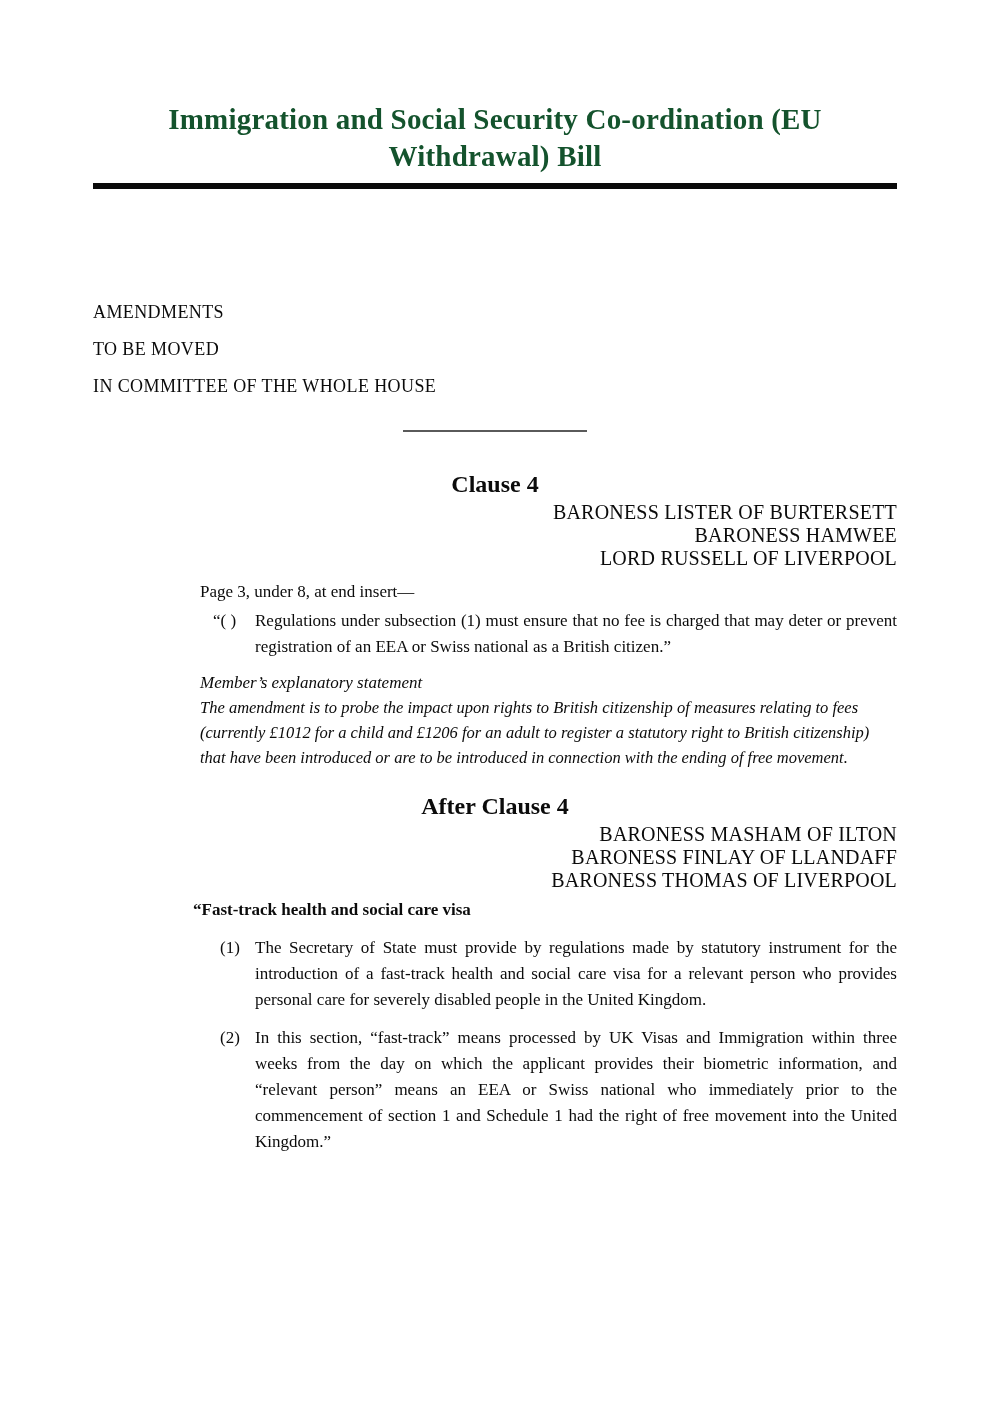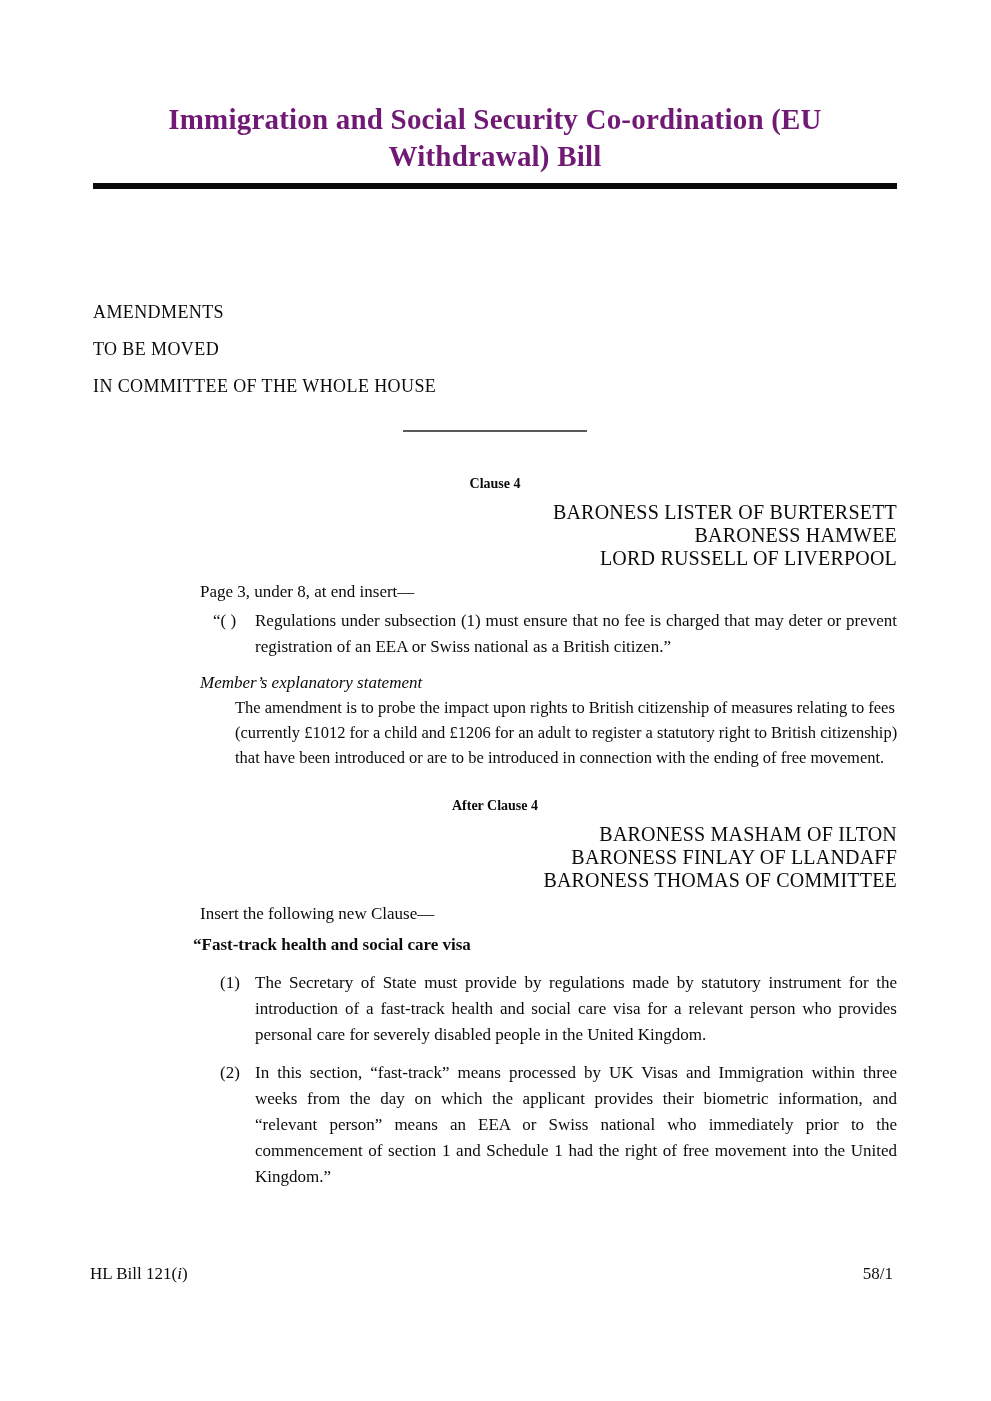--- a/index.html
+++ b/index.html
@@ -14,21 +14,21 @@
   .page { position: absolute; inset: 0; background: #ffffff; }
   .content { margin-left: 93px; width: 804px; }
 
   .bill-title {
     margin-top: 101px;
     text-align: center;
     font-size: 29px;
     font-weight: bold;
     line-height: 37px;
     letter-spacing: 0.2px;
-    color: #701a75;
+    color: #14532d;
   }
   .title-line { display: block; }
 
   .double-rule {
     margin-top: 8px;
     height: 3px;
     border-top: 2px solid #0a0a0a;
     border-bottom: 4px solid #0a0a0a;
   }
 
@@ -43,21 +43,21 @@
   .short-rule {
     width: 184px;
     margin: 25px auto 0;
     border-top: 2px solid #5a5a5a;
     height: 0;
   }
 
   .clause-heading {
     margin-top: 40px;
     text-align: center;
-    font-size: 14px;
+    font-size: 24px;
     font-weight: bold;
     line-height: 24px;
   }
   .clause-heading.after { margin-top: 24px; }
 
   .sponsors {
     margin-top: 5px;
     text-align: right;
     font-size: 20px;
     line-height: 23px;
@@ -74,23 +74,23 @@
 
   .expl-heading {
     margin-top: 11px;
     font-size: 17px;
     font-weight: normal;
     font-style: italic;
     line-height: 24px;
   }
   .expl-text {
     font-size: 16.5px;
+    font-style: italic;
     line-height: 25px;
     width: 690px;
-    margin-left: 35px;
   }
 
   .new-clause-title {
     margin-top: 5px;
     font-size: 17px;
     font-weight: bold;
     line-height: 26px;
     text-indent: -7px;
   }
 
@@ -147,38 +147,33 @@
 
       <p class="expl-heading">Member’s explanatory statement</p>
       <p class="expl-text">The amendment is to probe the impact upon rights to British citizenship of measures relating to fees (currently £1012 for a child and £1206 for an adult to register a statutory right to British citizenship) that have been introduced or are to be introduced in connection with the ending of free movement.</p>
     </div>
 
     <div class="clause-heading after">After Clause 4</div>
 
     <div class="sponsors">
       <div>BARONESS MASHAM OF ILTON</div>
       <div>BARONESS FINLAY OF LLANDAFF</div>
-      <div>BARONESS THOMAS OF COMMITTEE</div>
+      <div>BARONESS THOMAS OF LIVERPOOL</div>
     </div>
 
     <div class="indent-block">
-      <p class="instruction">Insert the following new Clause—</p>
 
       <p class="new-clause-title">“Fast-track health and social care visa</p>
 
       <div class="subsection">
         <span class="sub-num">(1)</span>
         <span class="sub-text">The Secretary of State must provide by regulations made by statutory instrument for the introduction of a fast-track health and social care visa for a relevant person who provides personal care for severely disabled people in the United Kingdom.</span>
       </div>
 
       <div class="subsection">
         <span class="sub-num">(2)</span>
         <span class="sub-text">In this section, “fast-track” means processed by UK Visas and Immigration within three weeks from the day on which the applicant provides their biometric information, and “relevant person” means an EEA or Swiss national who immediately prior to the commencement of section 1 and Schedule 1 had the right of free movement into the United Kingdom.”</span>
       </div>
     </div>
 
   </div>
 
-  <div class="footer">
-    <span><span>HL Bill 121(</span><span class="it">i</span><span>)</span></span>
-    <span>58/1</span>
-  </div>
 </div>
 
 </body></html>

